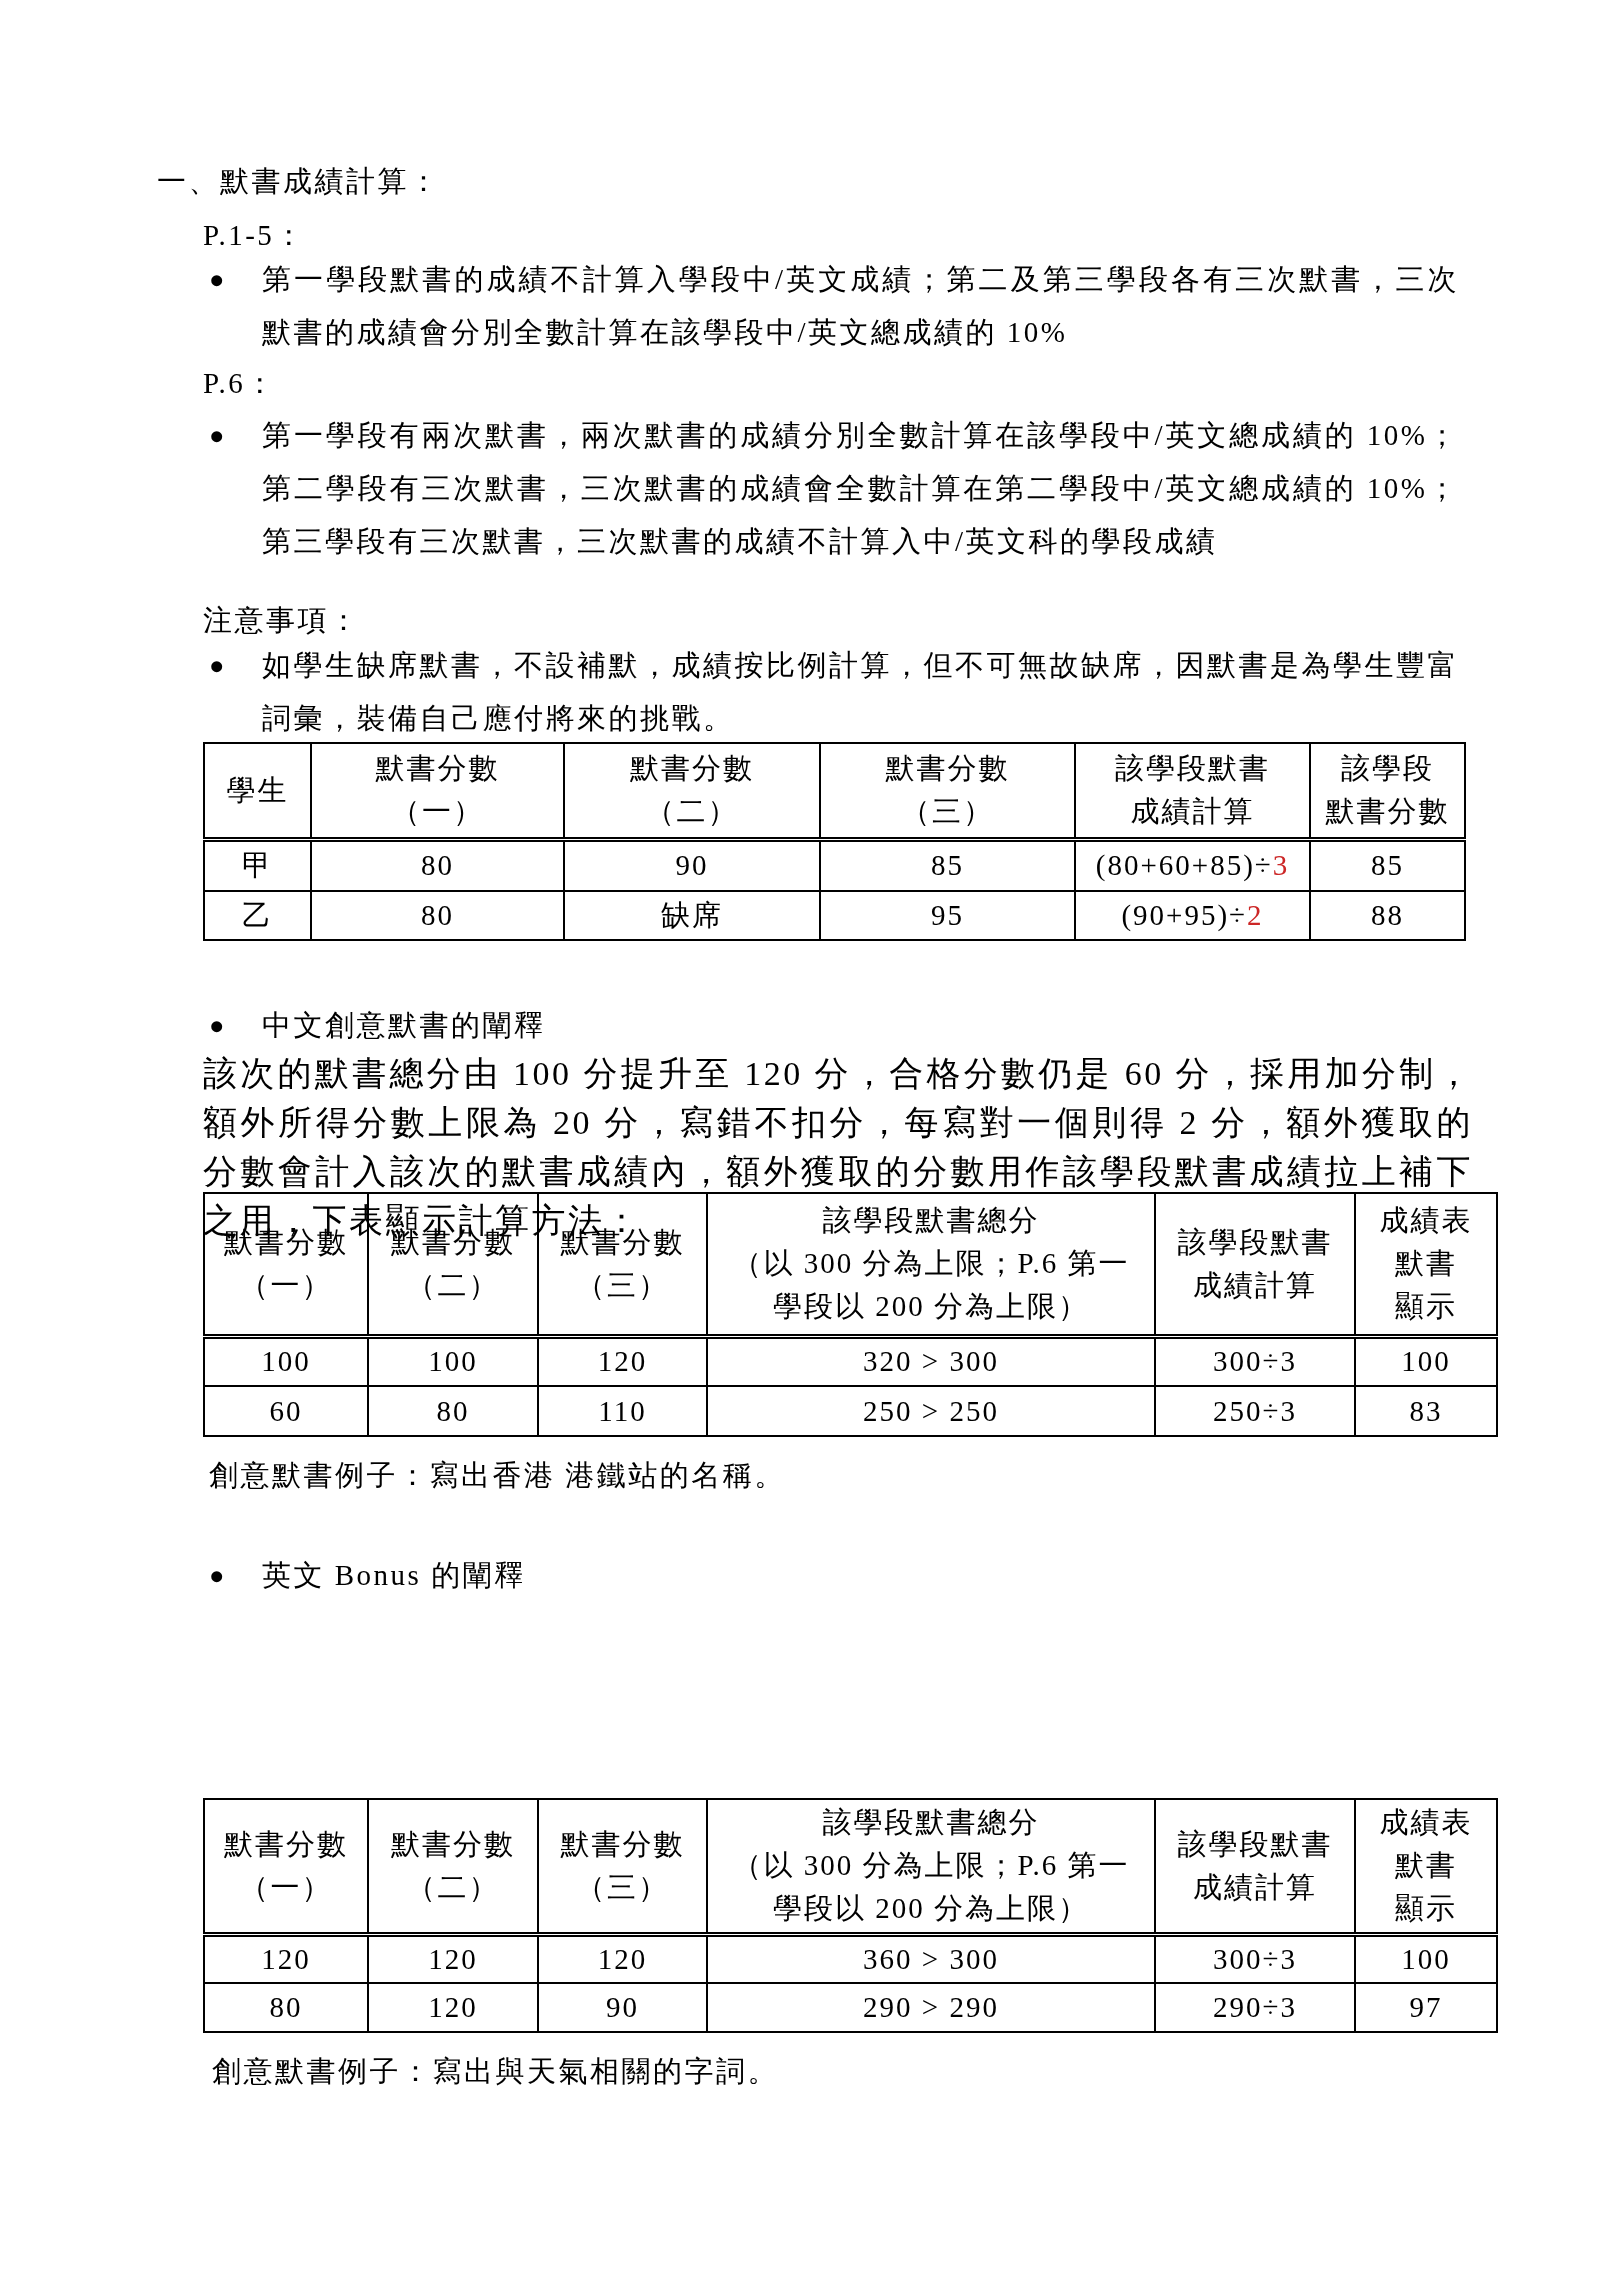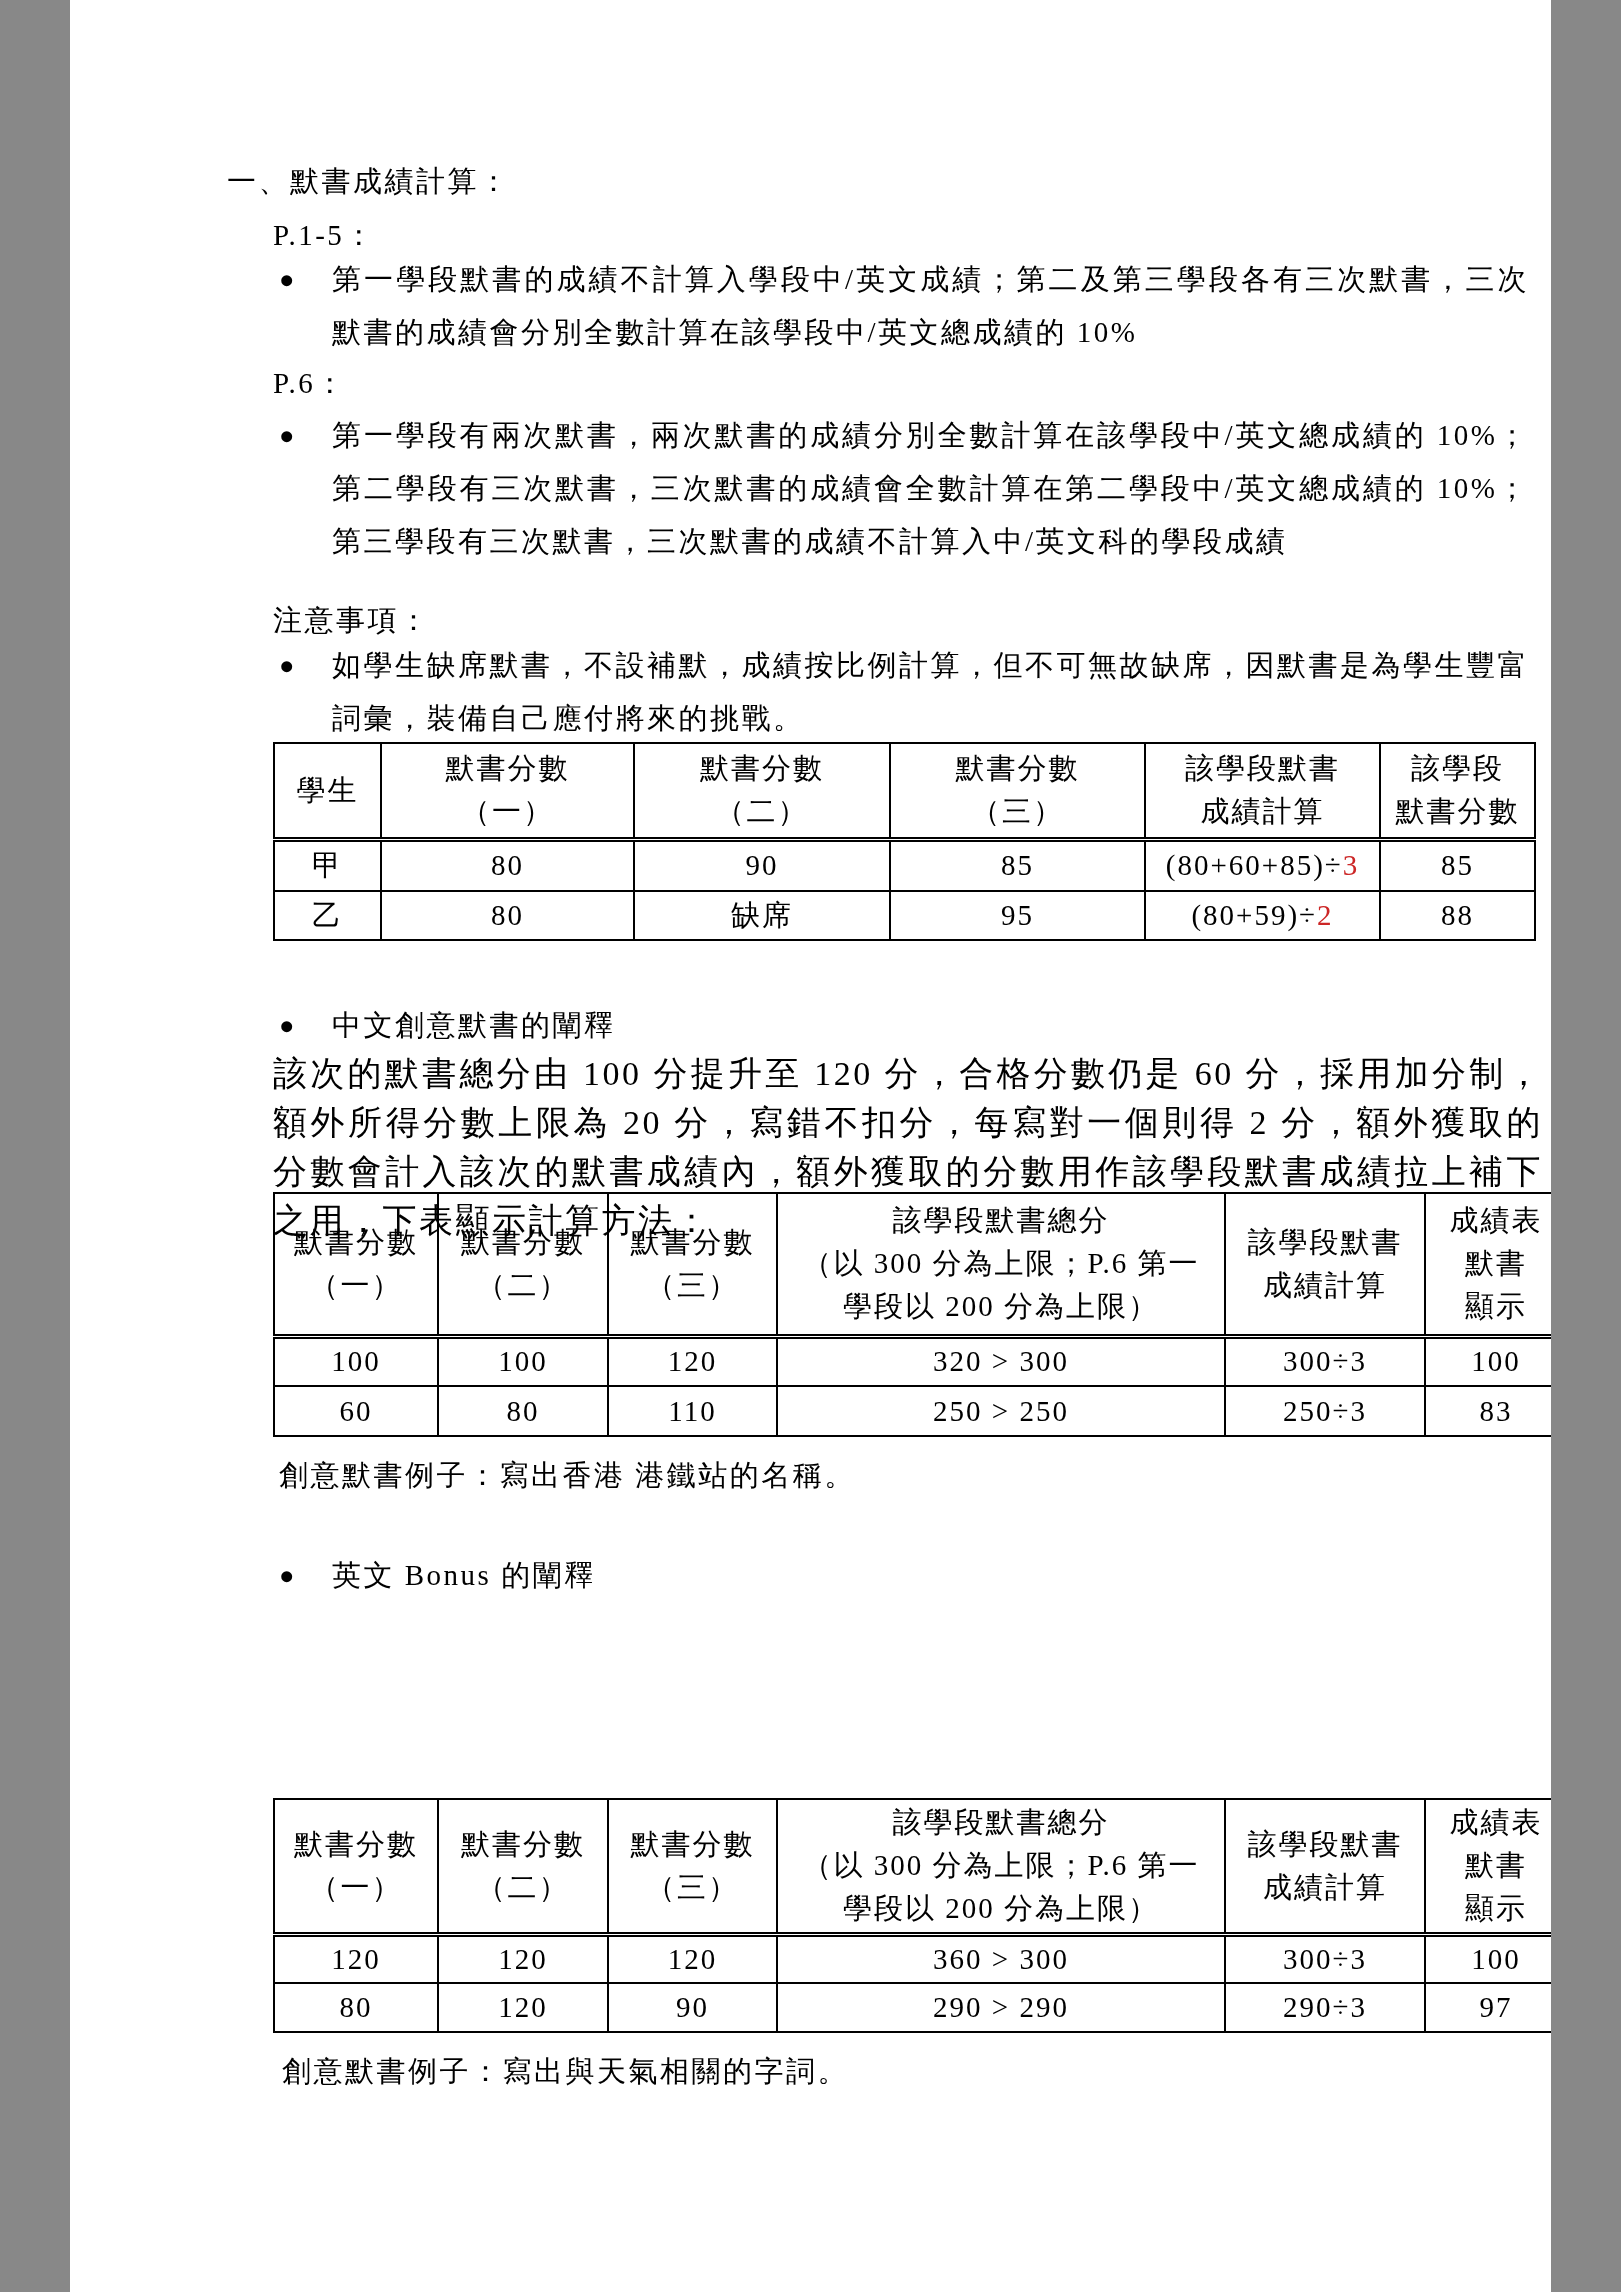--- a/index.html
+++ b/index.html
@@ -1,18 +1,18 @@
 <!DOCTYPE html>
 <html style="--text: #000000; --background: #ffffff; --red: #cc2626; --border: #000000;"><head>
 <meta charset="utf-8">
 <style>
   :root { --text:#000000; --background:#ffffff; --red:#cc2626; --border:#000000; }
   html,body { margin:0; padding:0; background:#888; }
   .page {
-    position:relative; width:1481px; height:2293px; margin:0 auto;
+    position:relative; width:1621px; height:2293px; margin:0 auto;
     background:var(--background); color:var(--text);
     font-family:"Liberation Serif","DejaVu Serif",serif;
     overflow:hidden;
   }
   .tline {
     position:absolute; font-size:29px; line-height:53px;
     letter-spacing:2.5px; white-space:nowrap;
   }
   .bullet-marker {
     position:absolute; left:209px; font-size:25.5px; line-height:53px;
@@ -97,21 +97,21 @@
         <td>90</td>
         <td>85</td>
         <td><span>(80+60+85)÷</span><span class="red">3</span></td>
         <td>85</td>
       </tr>
       <tr style="height:49px;">
         <td>乙</td>
         <td>80</td>
         <td>缺席</td>
         <td>95</td>
-        <td><span>(80+59)÷</span><span class="red">2</span></td>
+        <td><span>(90+95)÷</span><span class="red">2</span></td>
         <td>88</td>
       </tr>
     </tbody>
       </table>
   </div>
 
   <div class="bullet-marker" style="top:999px;">●</div>
   <div class="btext" style="top:999px;">中文創意默書的闡釋</div>
   <div class="para" style="top:1049px;">該次的默書總分由 100 分提升至 120 分，合格分數仍是 60 分，採用加分制，額外所得分數上限為 20 分，寫錯不扣分，每寫對一個則得 2 分，額外獲取的分數會計入該次的默書成績內，額外獲取的分數用作該學段默書成績拉上補下之用，下表顯示計算方法：</div>
 

